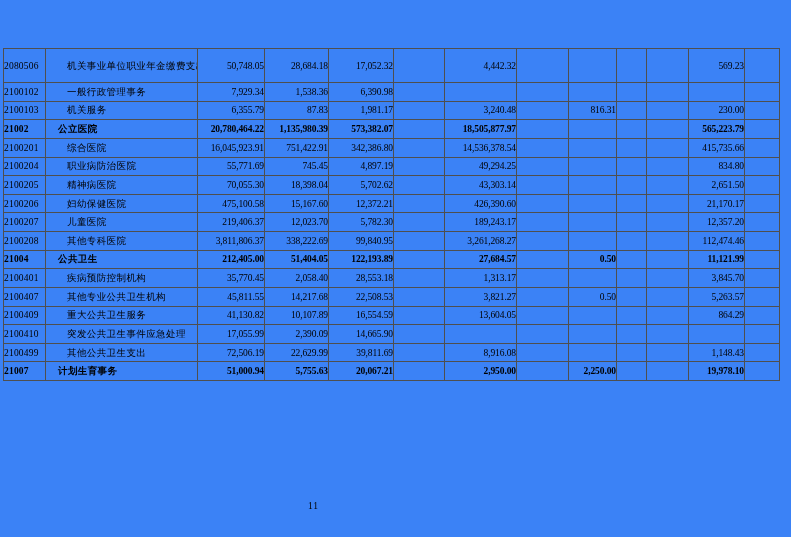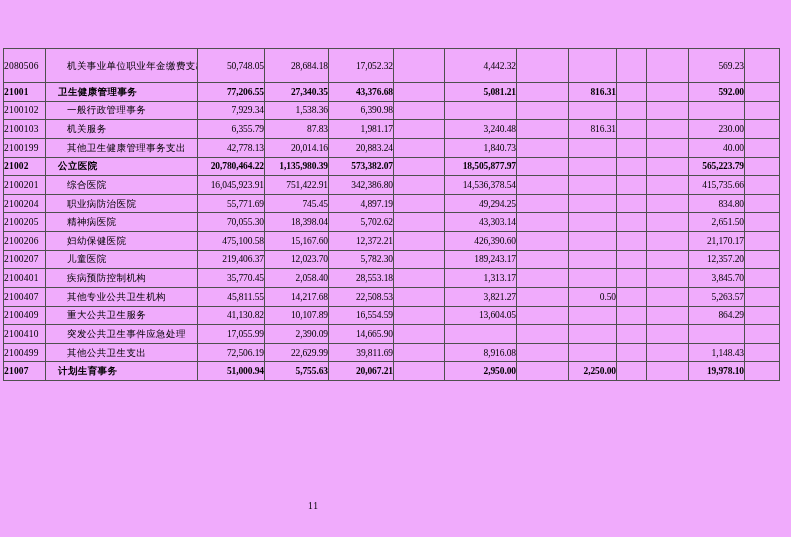--- a/index.html
+++ b/index.html
@@ -4,21 +4,21 @@
 <style>
   html, body {
     margin: 0;
     padding: 0;
     background: #ffffff;
   }
   .page {
     position: relative;
     width: 791px;
     height: 537px;
-    background: #f0abfc;
+    background: #3b82f6;
     font-family: "Liberation Serif", "DejaVu Serif", serif;
     color: #000000;
     overflow: hidden;
   }
   table.budget {
     position: absolute;
     left: 3px;
     top: 48px;
     width: 776px;
     border-collapse: collapse;
@@ -116,35 +116,20 @@
           <td class="num">17,052.32</td>
           <td class="num"></td>
           <td class="num">4,442.32</td>
           <td class="num"></td>
           <td class="num"></td>
           <td class="num"></td>
           <td class="num"></td>
           <td class="num">569.23</td>
           <td class="num"></td>
         </tr>
-        <tr class="bold">
-          <td class="code">21001</td>
-          <td class="name indent1">卫生健康管理事务</td>
-          <td class="num">77,206.55</td>
-          <td class="num">27,340.35</td>
-          <td class="num">43,376.68</td>
-          <td class="num"></td>
-          <td class="num">5,081.21</td>
-          <td class="num"></td>
-          <td class="num">816.31</td>
-          <td class="num"></td>
-          <td class="num"></td>
-          <td class="num">592.00</td>
-          <td class="num"></td>
-        </tr>
         <tr>
           <td class="code">2100102</td>
           <td class="name indent2">一般行政管理事务</td>
           <td class="num">7,929.34</td>
           <td class="num">1,538.36</td>
           <td class="num">6,390.98</td>
           <td class="num"></td>
           <td class="num"></td>
           <td class="num"></td>
           <td class="num"></td>
@@ -159,35 +144,20 @@
           <td class="num">6,355.79</td>
           <td class="num">87.83</td>
           <td class="num">1,981.17</td>
           <td class="num"></td>
           <td class="num">3,240.48</td>
           <td class="num"></td>
           <td class="num">816.31</td>
           <td class="num"></td>
           <td class="num"></td>
           <td class="num">230.00</td>
-          <td class="num"></td>
-        </tr>
-        <tr>
-          <td class="code">2100199</td>
-          <td class="name indent2">其他卫生健康管理事务支出</td>
-          <td class="num">42,778.13</td>
-          <td class="num">20,014.16</td>
-          <td class="num">20,883.24</td>
-          <td class="num"></td>
-          <td class="num">1,840.73</td>
-          <td class="num"></td>
-          <td class="num"></td>
-          <td class="num"></td>
-          <td class="num"></td>
-          <td class="num">40.00</td>
           <td class="num"></td>
         </tr>
         <tr class="bold">
           <td class="code">21002</td>
           <td class="name indent1">公立医院</td>
           <td class="num">20,780,464.22</td>
           <td class="num">1,135,980.39</td>
           <td class="num">573,382.07</td>
           <td class="num"></td>
           <td class="num">18,505,877.97</td>
@@ -267,20 +237,50 @@
           <td class="num"></td>
           <td class="num">189,243.17</td>
           <td class="num"></td>
           <td class="num"></td>
           <td class="num"></td>
           <td class="num"></td>
           <td class="num">12,357.20</td>
           <td class="num"></td>
         </tr>
         <tr>
+          <td class="code">2100208</td>
+          <td class="name indent2">其他专科医院</td>
+          <td class="num">3,811,806.37</td>
+          <td class="num">338,222.69</td>
+          <td class="num">99,840.95</td>
+          <td class="num"></td>
+          <td class="num">3,261,268.27</td>
+          <td class="num"></td>
+          <td class="num"></td>
+          <td class="num"></td>
+          <td class="num"></td>
+          <td class="num">112,474.46</td>
+          <td class="num"></td>
+        </tr>
+        <tr class="bold">
+          <td class="code">21004</td>
+          <td class="name indent1">公共卫生</td>
+          <td class="num">212,405.00</td>
+          <td class="num">51,404.05</td>
+          <td class="num">122,193.89</td>
+          <td class="num"></td>
+          <td class="num">27,684.57</td>
+          <td class="num"></td>
+          <td class="num">0.50</td>
+          <td class="num"></td>
+          <td class="num"></td>
+          <td class="num">11,121.99</td>
+          <td class="num"></td>
+        </tr>
+        <tr>
           <td class="code">2100401</td>
           <td class="name indent2">疾病预防控制机构</td>
           <td class="num">35,770.45</td>
           <td class="num">2,058.40</td>
           <td class="num">28,553.18</td>
           <td class="num"></td>
           <td class="num">1,313.17</td>
           <td class="num"></td>
           <td class="num"></td>
           <td class="num"></td>

